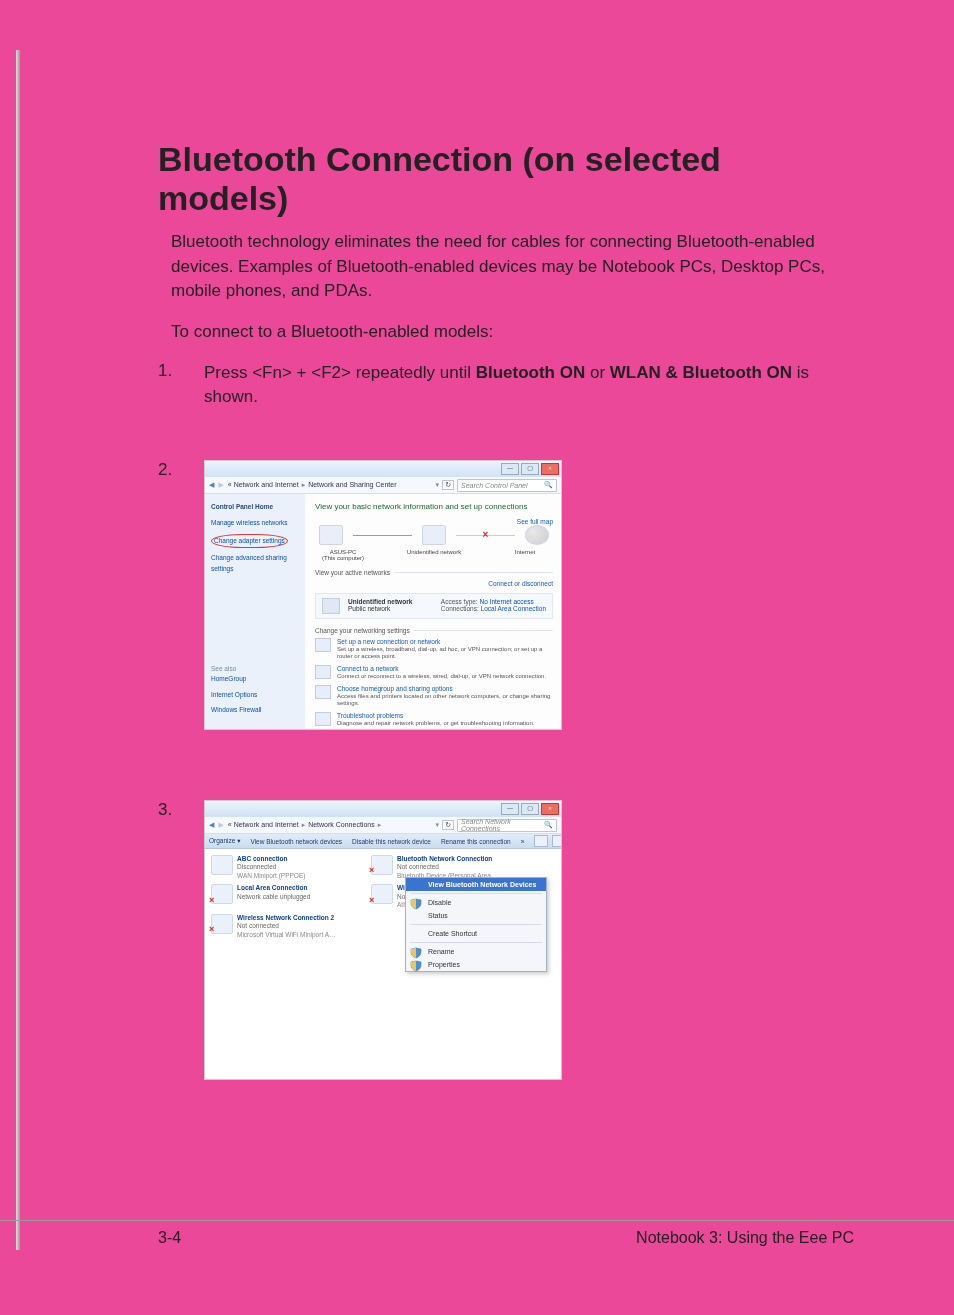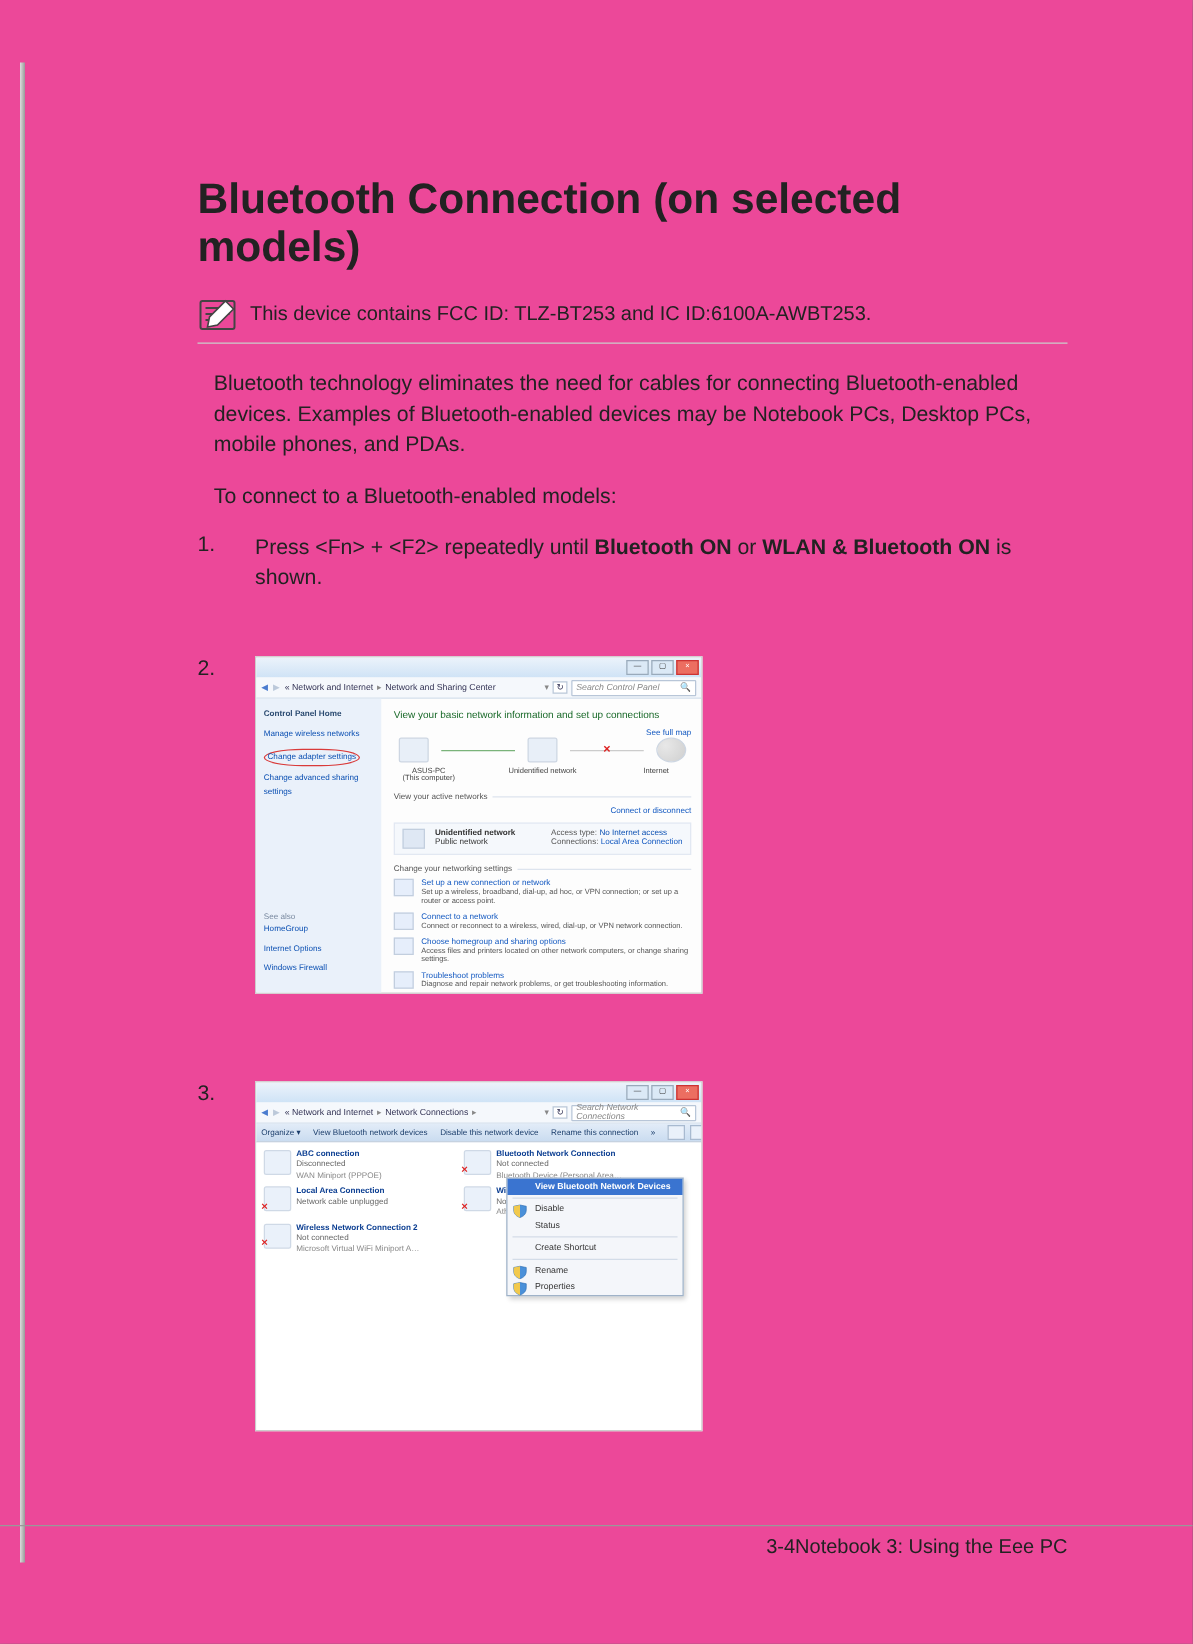--- a/index.html
+++ b/index.html
@@ -73,39 +73,31 @@
   .conn .ct .m{color:#888}
   .conn.sel .ct b{color:#0a3d91}
   .ctxmenu{position:absolute;left:200px;top:28px;width:140px;background:#f4f6fa;border:1px solid #9fb2c8;box-shadow:2px 2px 4px rgba(0,0,0,.2);font-size:7px}
   .ctxmenu .mi{padding:3px 8px 3px 22px;position:relative}
   .ctxmenu .mi.hi{background:#3a74d0;color:#fff;font-weight:700}
   .ctxmenu .sepm{height:0;border-top:1px solid #d3dce8;margin:2px 4px}
   .ctxmenu .mi .micon{position:absolute;left:4px;top:2px;width:12px;height:12px}
   .shield{display:inline-block;width:10px;height:10px}
 
   .footer{position:absolute;left:0;right:0;bottom:68px;padding:0 100px 0 158px;border-top:1px solid #999}
-  .footer-row{display:flex;justify-content:flex-end;font-size:16px;padding-top:8px;color:#222}
+  .footer-row{display:flex;justify-content:space-between;font-size:16px;padding-top:8px;color:#222}
 </style>
 </head>
 <body>
 
 <div class="page">
   <div class="spine"></div>
 
   <div class="content">
     <h1>Bluetooth Connection (on selected models)</h1>
 
-    <div class="callout">
-      <svg class="callout-icon" viewBox="0 0 40 34">
-          <rect x="3" y="3" width="34" height="28" rx="2" fill="none" stroke="#444" stroke-width="2"></rect>
-          <path d="M8 10h24M8 16h24M8 22h16" stroke="#444" stroke-width="2"></path>
-          <path d="M28 3l8 8-16 16-10 2 2-10z" fill="#fff" stroke="#444" stroke-width="1.6"></path>
-        </svg>
-      <div class="callout-text">This device contains FCC ID: TLZ-BT253 and IC ID:6100A-AWBT253.</div>
-    </div>
 
     <p class="para">Bluetooth technology eliminates the need for cables for connecting Bluetooth-enabled devices. Examples of Bluetooth-enabled devices may be Notebook PCs, Desktop PCs, mobile phones, and PDAs.</p>
     <p class="para">To connect to a Bluetooth-enabled models:</p>
 
     <ol class="steps">
 
       <li style="margin-bottom:50px">
         <div class="num">1.</div>
         <div class="txt">
           <span>Press &lt;Fn&gt; + &lt;F2&gt; repeatedly until </span><b>Bluetooth ON</b><span> or </span><b>WLAN &amp; Bluetooth ON</b><span> is shown.</span>

